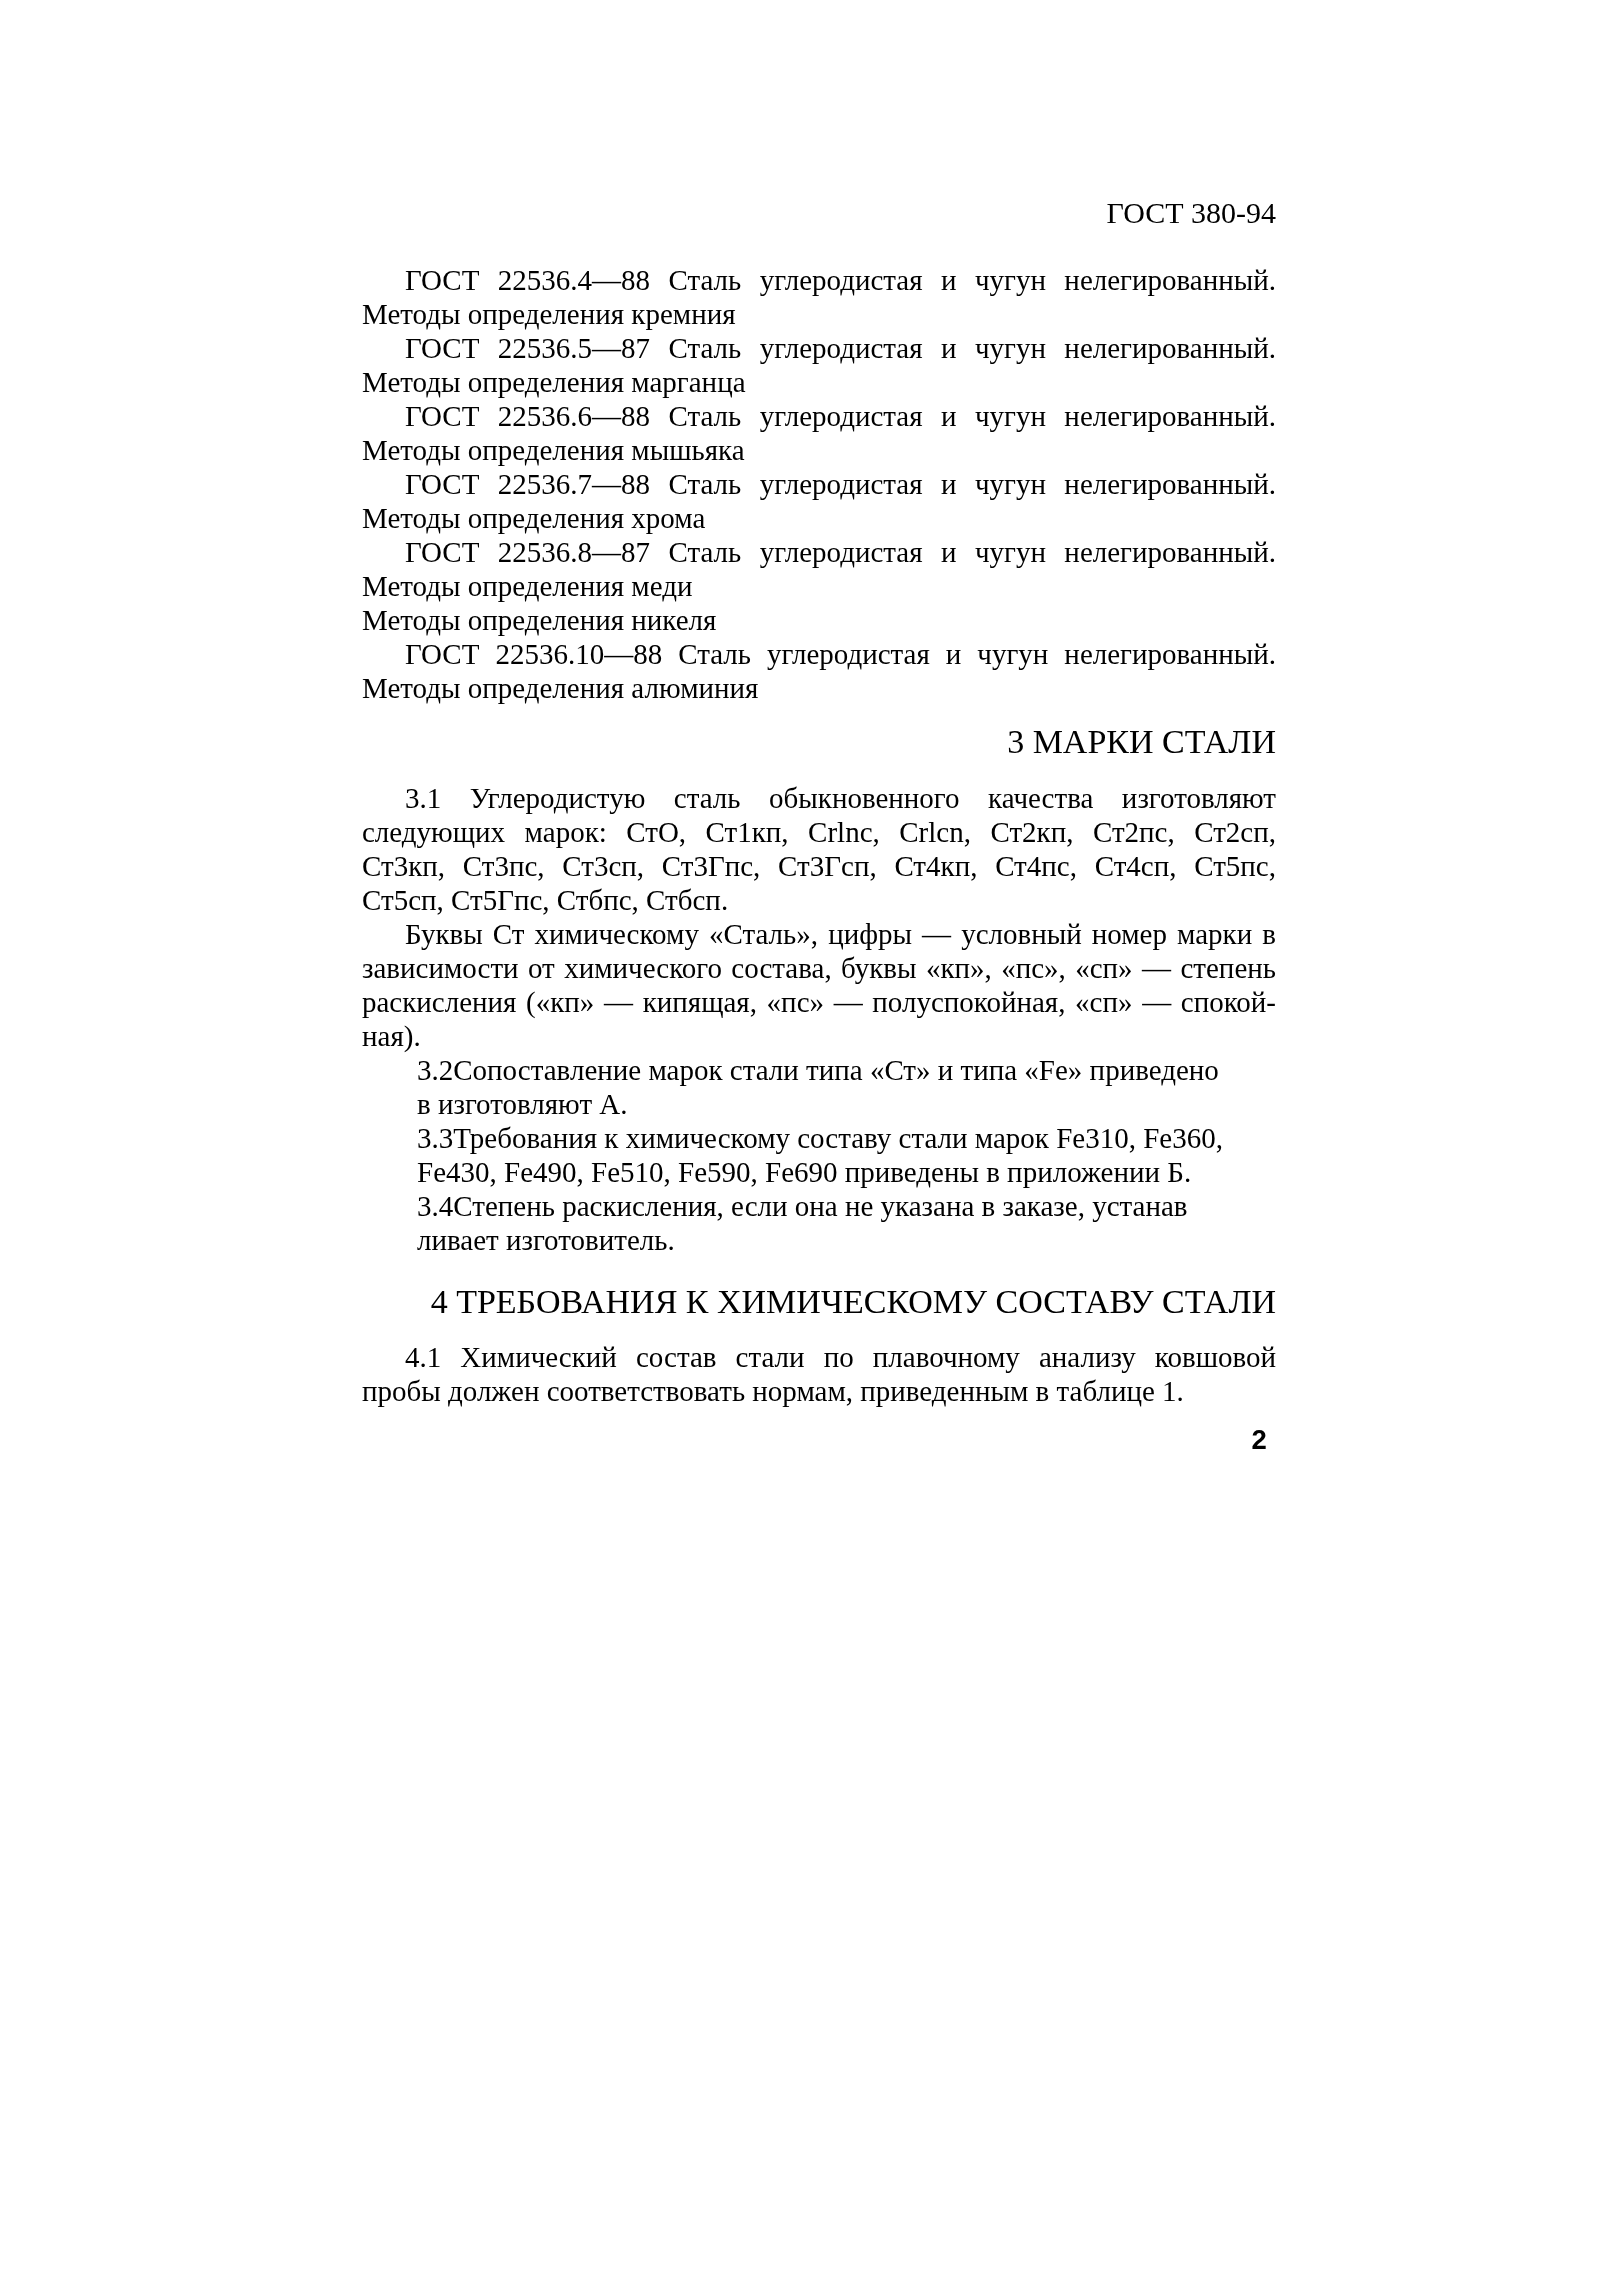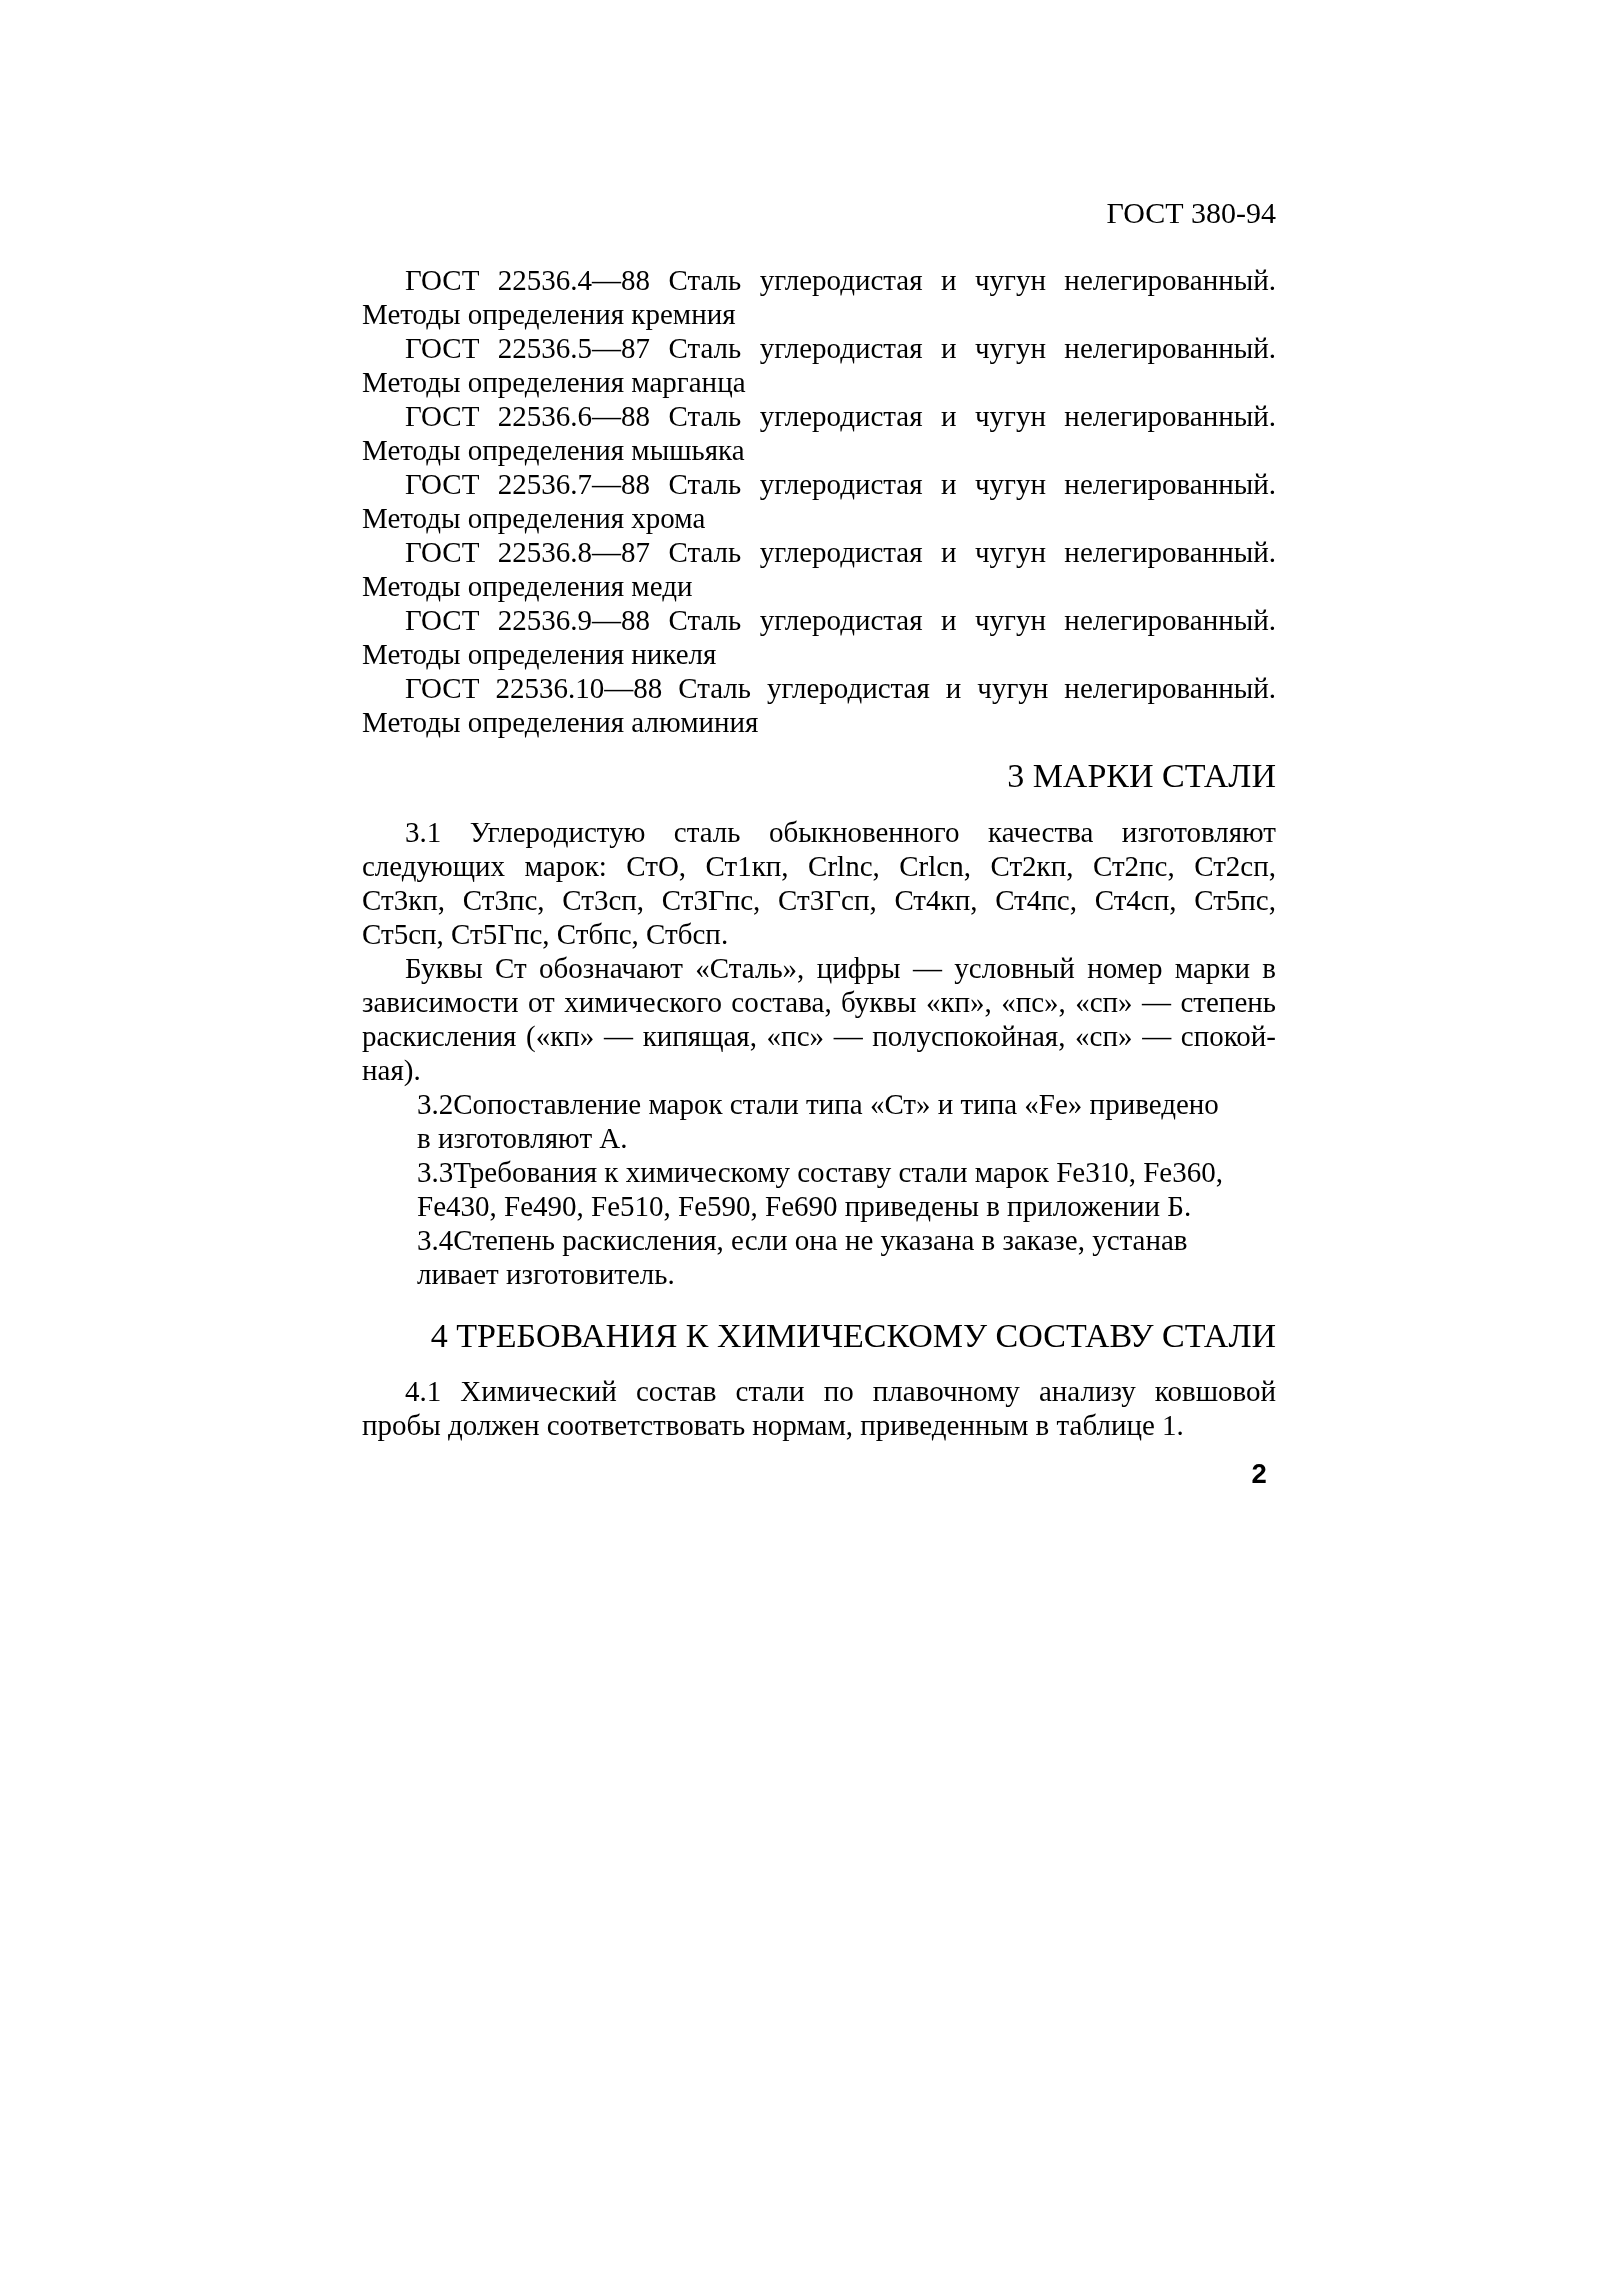--- a/index.html
+++ b/index.html
@@ -82,36 +82,35 @@
         </div>
         <div class="para">
           <div class="line justify indent">ГОСТ 22536.7—88 Сталь углеродистая и чугун нелегированный.</div>
           <div class="line">Методы определения хрома</div>
         </div>
         <div class="para">
           <div class="line justify indent">ГОСТ 22536.8—87 Сталь углеродистая и чугун нелегированный.</div>
           <div class="line">Методы определения меди</div>
         </div>
         <div class="para">
-          <div class="line justify indent">ГОСТ 22536.9—88 Сталь углеродистая и чугун нелегированный.</div>
           <div class="line">Методы определения никеля</div>
         </div>
         <div class="para">
           <div class="line justify indent">ГОСТ 22536.10—88 Сталь углеродистая и чугун нелегированный.</div>
           <div class="line">Методы определения алюминия</div>
         </div>
         <div class="heading h3">3 МАРКИ СТАЛИ</div>
         <div class="para">
           <div class="line justify indent">3.1 Углеродистую сталь обыкновенного качества изготовляют</div>
           <div class="line justify">следующих марок: СтО, Ст1кп, Crlnc, Crlcn, Ст2кп, Ст2пс, Ст2сп,</div>
           <div class="line justify">Ст3кп, Ст3пс, Ст3сп, Ст3Гпс, Ст3Гсп, Ст4кп, Ст4пс, Ст4сп, Ст5пс,</div>
           <div class="line">Ст5сп, Ст5Гпс, Стбпс, Стбсп.</div>
         </div>
         <div class="para">
-          <div class="line justify indent">Буквы Ст обозначают «Сталь», цифры — условный номер марки в</div>
+          <div class="line justify indent">Буквы Ст химическому «Сталь», цифры — условный номер марки в</div>
           <div class="line justify">зависимости от химического состава, буквы «кп», «пс», «сп» — степень</div>
           <div class="line justify">раскисления («кп» — кипящая, «пс» — полуспокойная, «сп» — спокой-</div>
           <div class="line">ная).</div>
         </div>
         <div class="para">
           <div class="line hang">3.2Сопоставление марок стали типа «Ст» и типа «Fe» приведено</div>
           <div class="line hang">в изготовляют А.</div>
           <div class="line hang">3.3Требования к химическому составу стали марок Fe310, Fe360,</div>
           <div class="line hang">Fe430, Fe490, Fe510, Fe590, Fe690 приведены в приложении Б.</div>
           <div class="line hang">3.4Степень раскисления, если она не указана в заказе, устанав</div>

